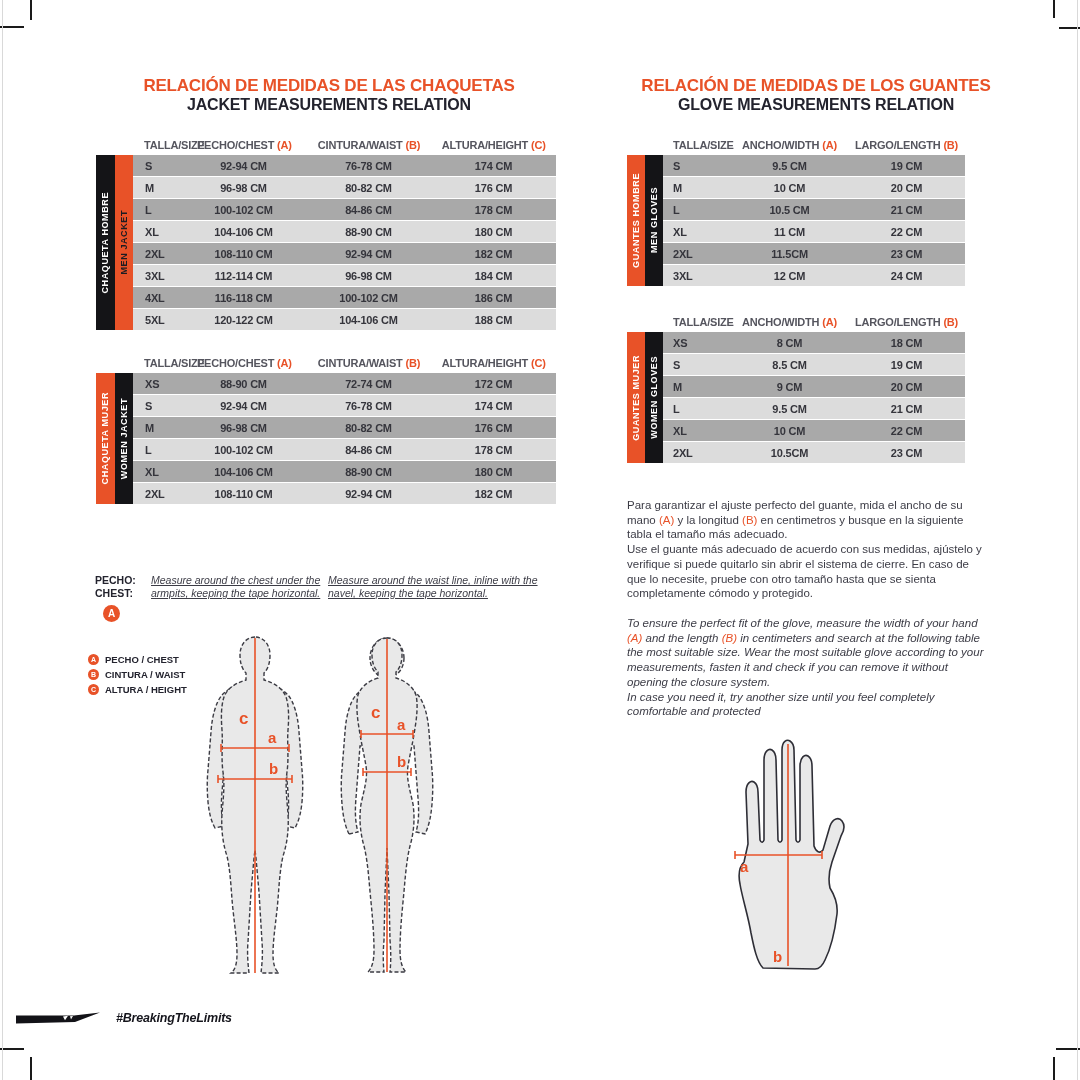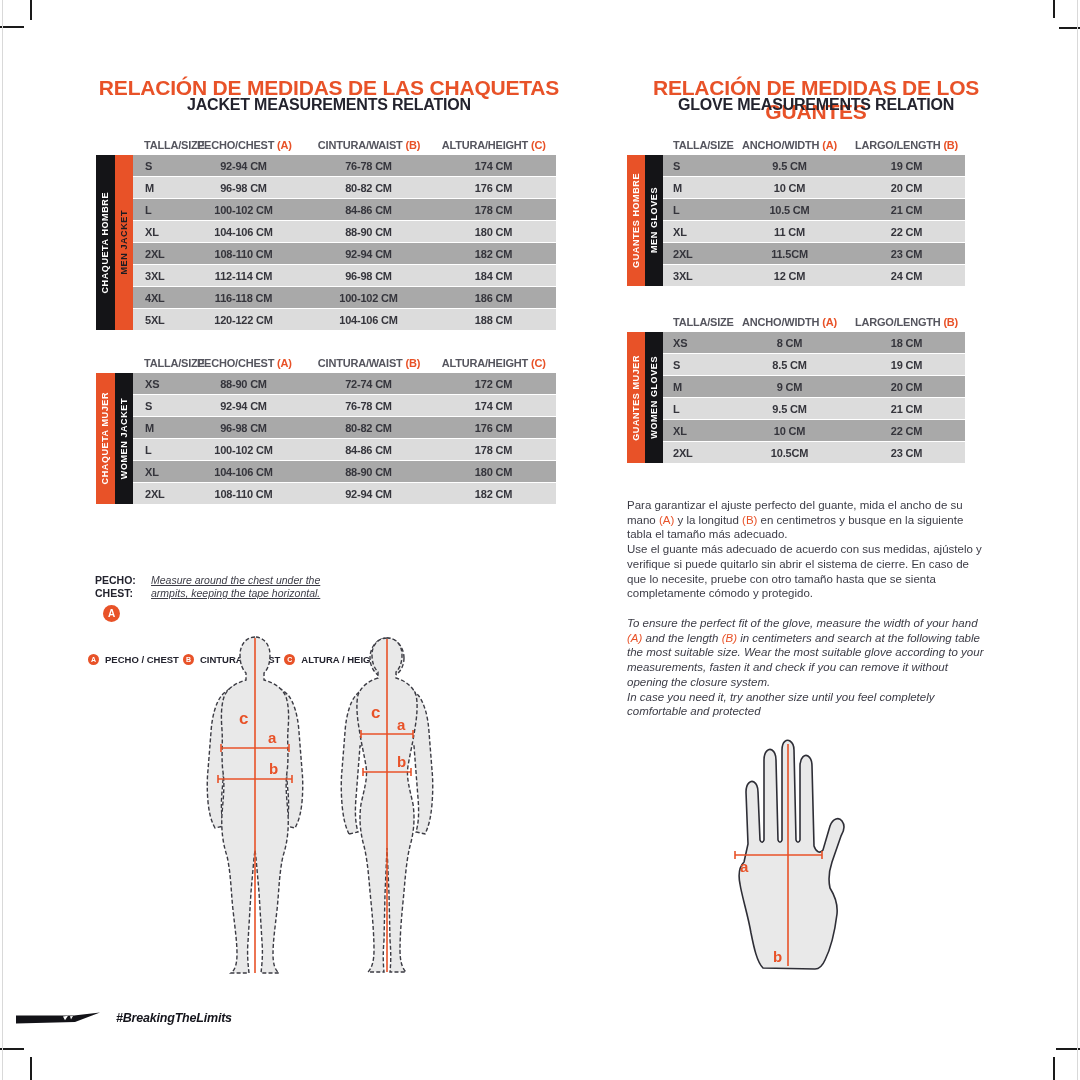--- a/index.html
+++ b/index.html
@@ -3,21 +3,21 @@
 <meta charset="utf-8">
 <style>
   :root{ --accent:#E85228; --dark:#23232E; --rowdark:#A9A9A9; --rowlight:#DCDCDC; --txt:#35353C; }
   *{ margin:0; padding:0; box-sizing:border-box; }
   html,body{ width:1080px; height:1080px; }
   body{ position:relative; background:#fff; font-family:"Liberation Sans", sans-serif; overflow:hidden; color:var(--txt); }
   .abs{ position:absolute; }
   .hl{ color:var(--accent); }
 
   
-  .title-es{ font-size:21px; font-weight:bold; color:var(--accent); text-align:center; letter-spacing:-0.2px; }
+  .title-es{ font-size:17px; font-weight:bold; color:var(--accent); text-align:center; letter-spacing:-0.2px; }
   .title-en{ font-size:16px; font-weight:bold; color:var(--dark); text-align:center; letter-spacing:-0.2px; }
 
   
   .size-table{ position:absolute; }
   .t-head{ display:flex; font-size:11px; font-weight:bold; color:#55555E; margin-bottom:4px; letter-spacing:-0.2px; white-space:nowrap; }
   .t-head .th-size{ padding-left:10px; }
   .t-head .th{ text-align:center; }
   .t-body{ display:flex; }
   .vbar{ width:19px; display:flex; align-items:center; justify-content:center; }
   .vbar .vtext{ writing-mode:vertical-rl; transform:rotate(180deg); font-size:9px; font-weight:bold; letter-spacing:0.6px; white-space:nowrap; }
@@ -50,21 +50,21 @@
 
   
   .note{ position:absolute; display:flex; font-size:10.5px; line-height:1.25;margin-top:36px; }
   .note-left{ width:56px; font-weight:bold; color:var(--dark); }
   .note-right{ flex:1; }
   .note-right .es{ margin-bottom:8px; color:#3C3C46; }
   .note-right .en{ font-style:italic; color:#3C3C46;text-decoration:underline; }
   .badge{ width:17px; height:17px; border-radius:50%; background:var(--accent); color:#fff; font-size:10px; font-weight:bold; display:flex; align-items:center; justify-content:center; margin-top:5px; margin-left:8px; }
 
   
-  .legend{ position:absolute; display:flex; flex-direction:row; gap:4px; }
+  .legend{ position:absolute; display:flex; flex-direction:column; gap:4px; }
   .legend-item{ display:flex; align-items:center; gap:6px; }
   .legend-item .lbadge{ width:11px; height:11px; border-radius:50%; background:var(--accent); color:#fff; font-size:7px; font-weight:bold; display:flex; align-items:center; justify-content:center; }
   .legend-item .llabel{ font-size:9.5px; font-weight:bold; color:var(--dark); }
 
   
   .para{ position:absolute; width:358px; font-size:11.5px; line-height:1.28; color:#3C3C46; white-space:pre-line; }
   .para.en{ font-style:italic; }
 
   
   .hashtag{ font-size:12.5px; font-weight:bold; font-style:italic; color:#15151c; letter-spacing:-0.2px;margin-left:12px; }
@@ -218,20 +218,21 @@
     <div>CHEST:</div>
     <div class="badge">A</div>
   </div>
   <div class="note-right">
     <p class="en">Measure around the chest under the armpits, keeping the tape horizontal.</p>
   </div>
 </div>
 
 <div class="note" style="left:328px;top:538px;width:236px">
   <div class="note-right">
+    <p class="en">Measure around the waist line, inline with the navel, keeping the tape horizontal.</p>
   </div>
 </div>
 
 <div class="legend" style="left:88px;top:654px">
     <div class="legend-item">
     <span class="lbadge">A</span>
     <span class="llabel">PECHO / CHEST</span>
   </div>
     <div class="legend-item">
     <span class="lbadge">B</span>

